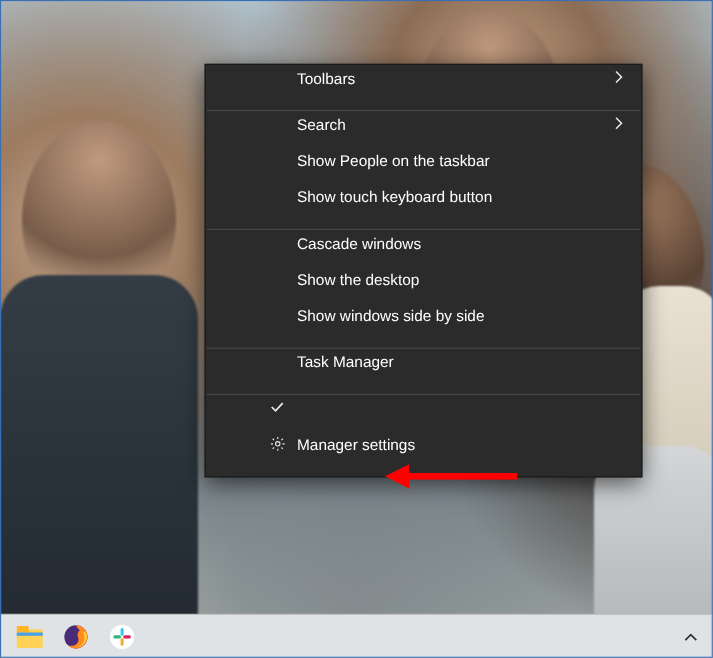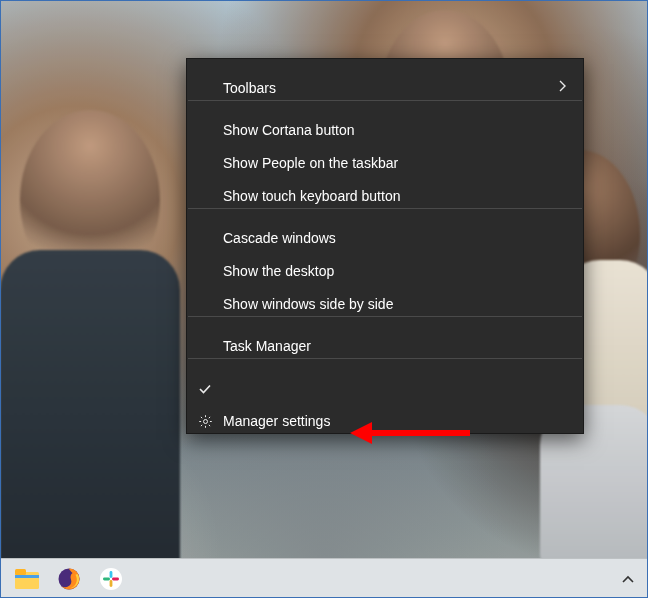--- a/index.html
+++ b/index.html
@@ -85,25 +85,26 @@
     width: 396px;
     background: #2b2b2b;
     color: #fff;
     font-size: 14px;
     border: 1px solid #1a1a1a;
     box-shadow: 0 6px 20px rgba(0,0,0,0.6);
     padding: 4px 0;
   }
   .item {
     display: flex;
-    align-items: flex-end;
+    align-items: flex-start;
     height: 33px;
     padding: 0 16px 0 36px;
     position: relative;
     cursor: default;
+    margin-left: 47px;
   }
   .item .label { flex: 1; white-space: nowrap; }
   .item .chev {
     font-size: 16px;
     color: #e8e8e8;
     margin-left: 8px;
   }
   .item .lead {
     position: absolute;
     left: 8px;
@@ -166,21 +167,26 @@
   <div class="item">
     <span class="label">Toolbars</span>
     <span class="chev">
       <svg width="8" height="12" viewBox="0 0 8 12">
           <path d="M1 1 L6 6 L1 11" stroke="#e8e8e8" stroke-width="1.4" fill="none"></path>
         </svg>
     </span>
   </div>
   <div class="sep"></div>
   <div class="item">
-    <span class="label">Show Cortana button</span>
+    <span class="label">Search</span>
+    <span class="chev">
+      <svg width="8" height="12" viewBox="0 0 8 12">
+          <path d="M1 1 L6 6 L1 11" stroke="#e8e8e8" stroke-width="1.4" fill="none"></path>
+        </svg>
+    </span>
   </div>
   <div class="item">
     <span class="label">Show People on the taskbar</span>
   </div>
   <div class="item">
     <span class="label">Show touch keyboard button</span>
   </div>
   <div class="sep"></div>
 
   <div class="item">

